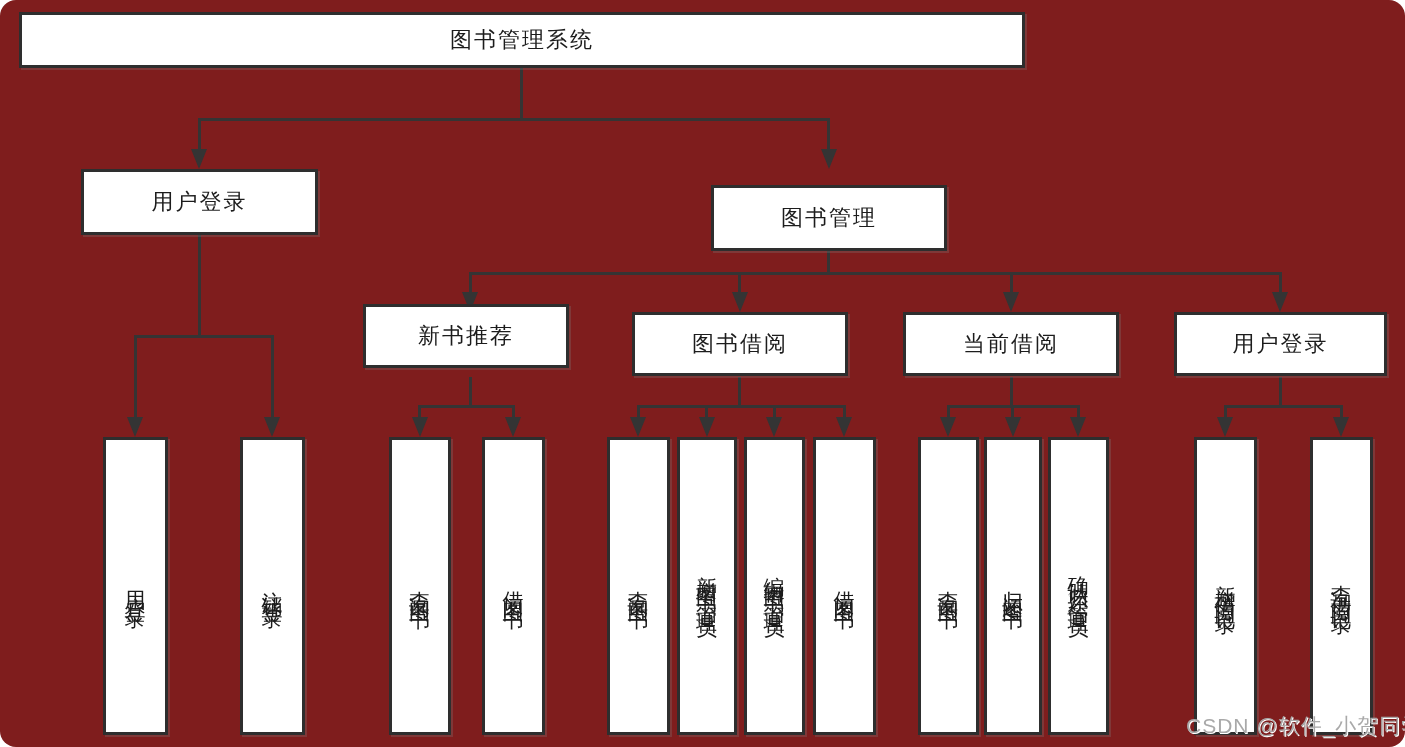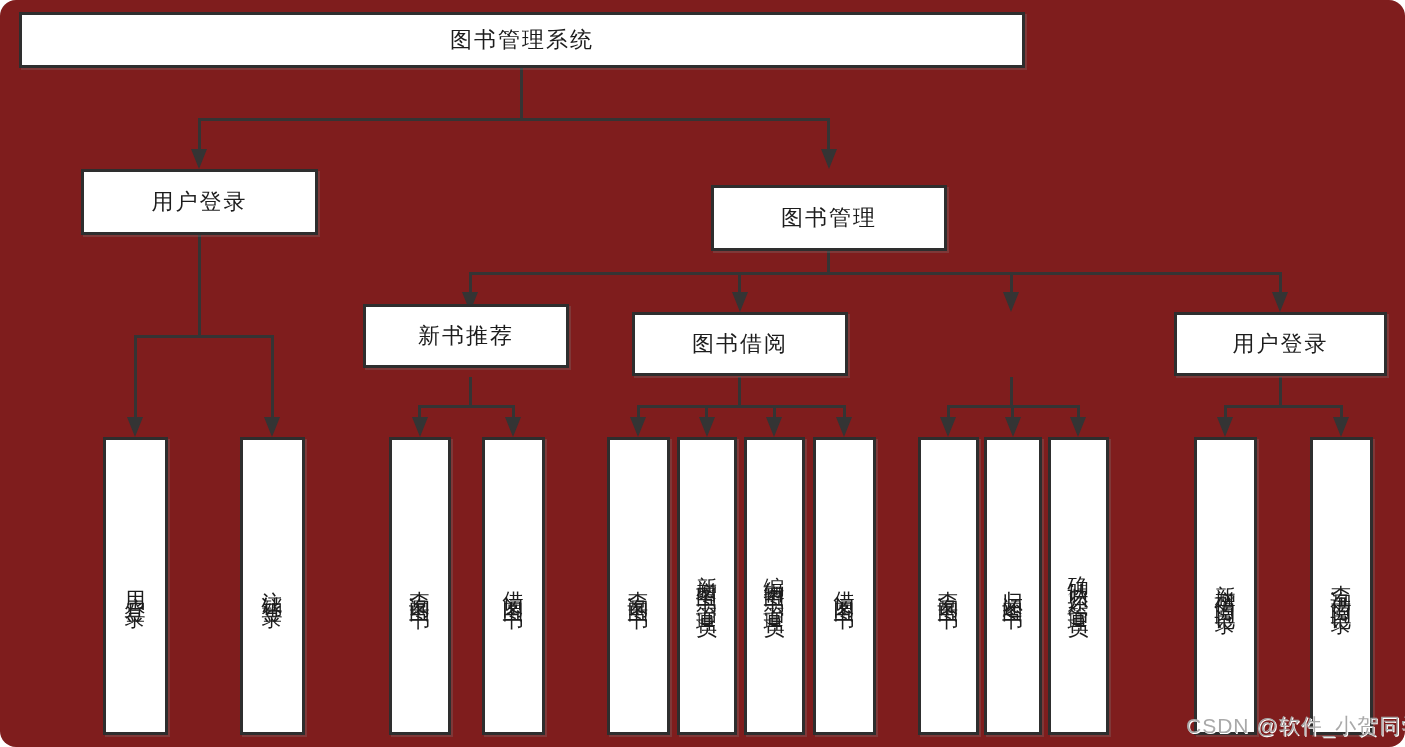--- a/index.html
+++ b/index.html
@@ -137,20 +137,21 @@
   <div class="node" style="left:19px; top:12px; width:1006px; height:56px;">图书管理系统</div>
 
   <div class="node" style="left:81px; top:169px; width:237px; height:66px;">用户登录</div>
 
   <div class="node" style="left:711px; top:185px; width:236px; height:66px;">图书管理</div>
 
   <div class="node" style="left:363px; top:304px; width:206px; height:64px;">新书推荐</div>
 
   <div class="node" style="left:632px; top:312px; width:216px; height:64px;">图书借阅</div>
 
+  <div class="node" style="left:903px; top:312px; width:216px; height:64px;">当前借阅</div>
 
   <div class="node" style="left:1174px; top:312px; width:213px; height:64px;">用户登录</div>
 
   <div class="node leaf" style="left:103px; top:437px; width:65px; height:298px;">用户登录</div>
 
   <div class="node leaf" style="left:240px; top:437px; width:65px; height:298px;">注销登录</div>
 
   <div class="node leaf" style="left:389px; top:437px; width:62px; height:298px;">查询图书</div>
 
   <div class="node leaf" style="left:482px; top:437px; width:63px; height:298px;">借阅图书</div>

